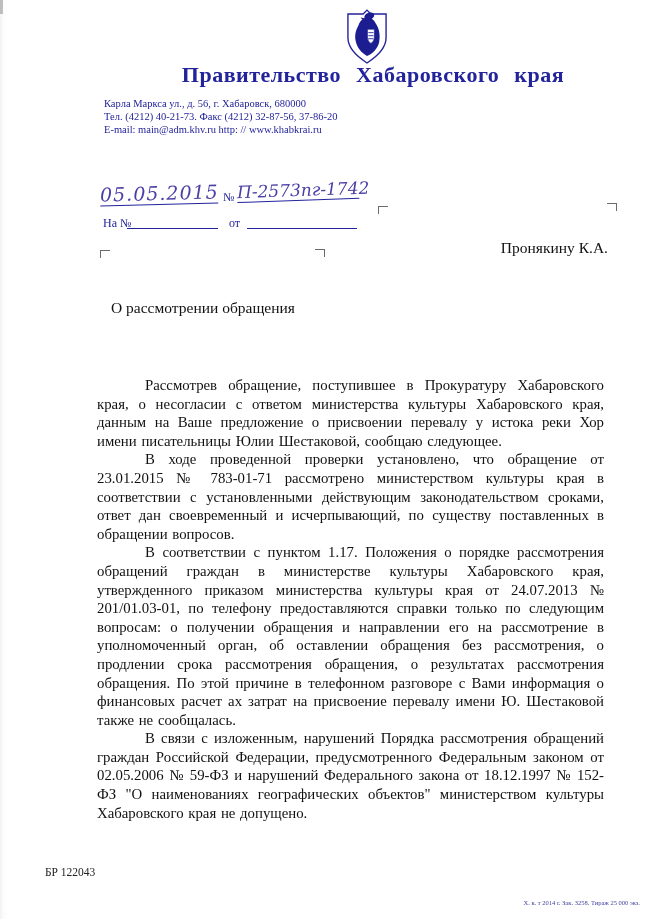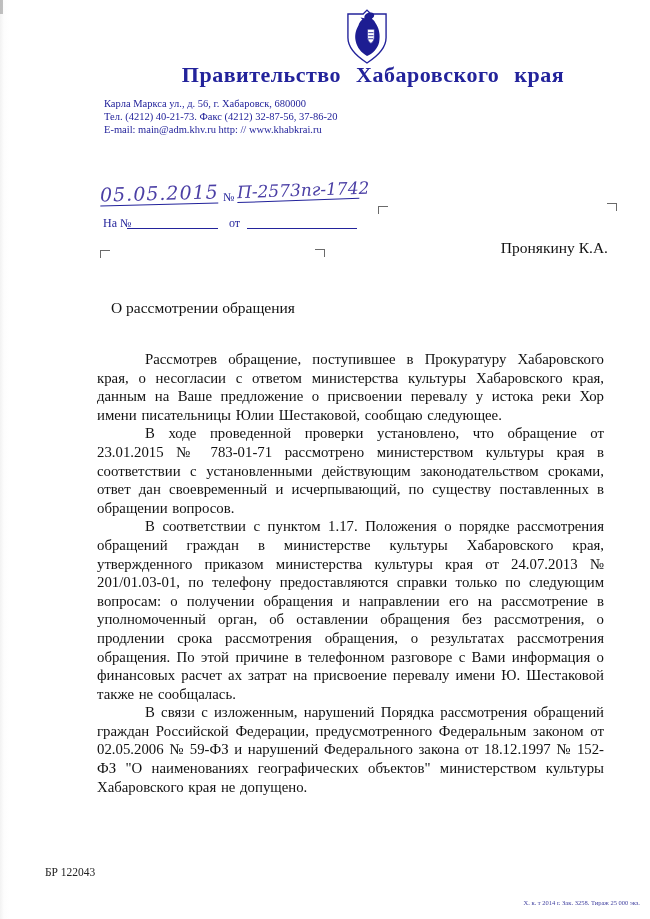--- a/index.html
+++ b/index.html
@@ -118,21 +118,21 @@
   .salutation {
     position: absolute;
     left: 97px; top: 320px;
     width: 507px;
     text-align: center;
     font-size: 15px;
     color: #111;
   }
   .body-text {
     position: absolute;
-    left: 97px; top: 350px;
+    left: 97px; top: 376px;
     width: 507px;
     font-size: 14.8px;
     line-height: 18.6px;
     text-align: justify;
     color: #111;
   }
   .body-text p { text-indent: 48px; word-spacing: 1px; }
   
   .blank-code {
     position: absolute;

